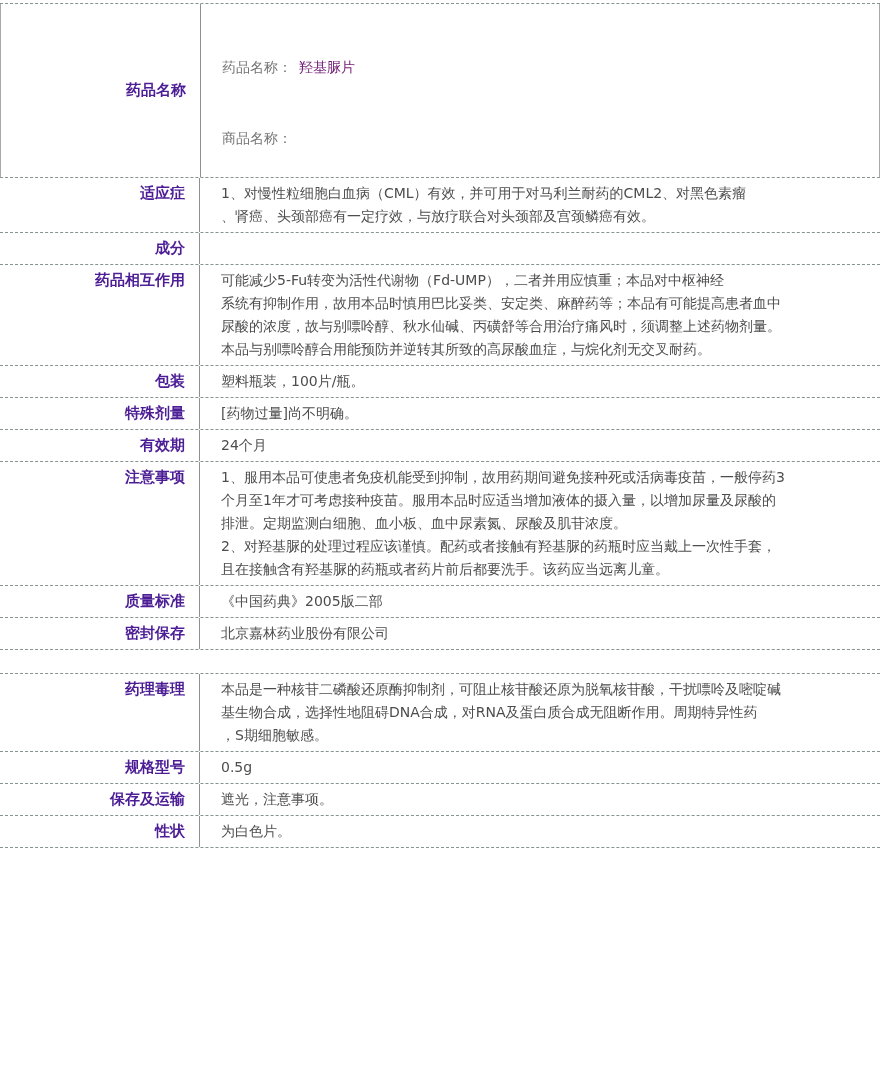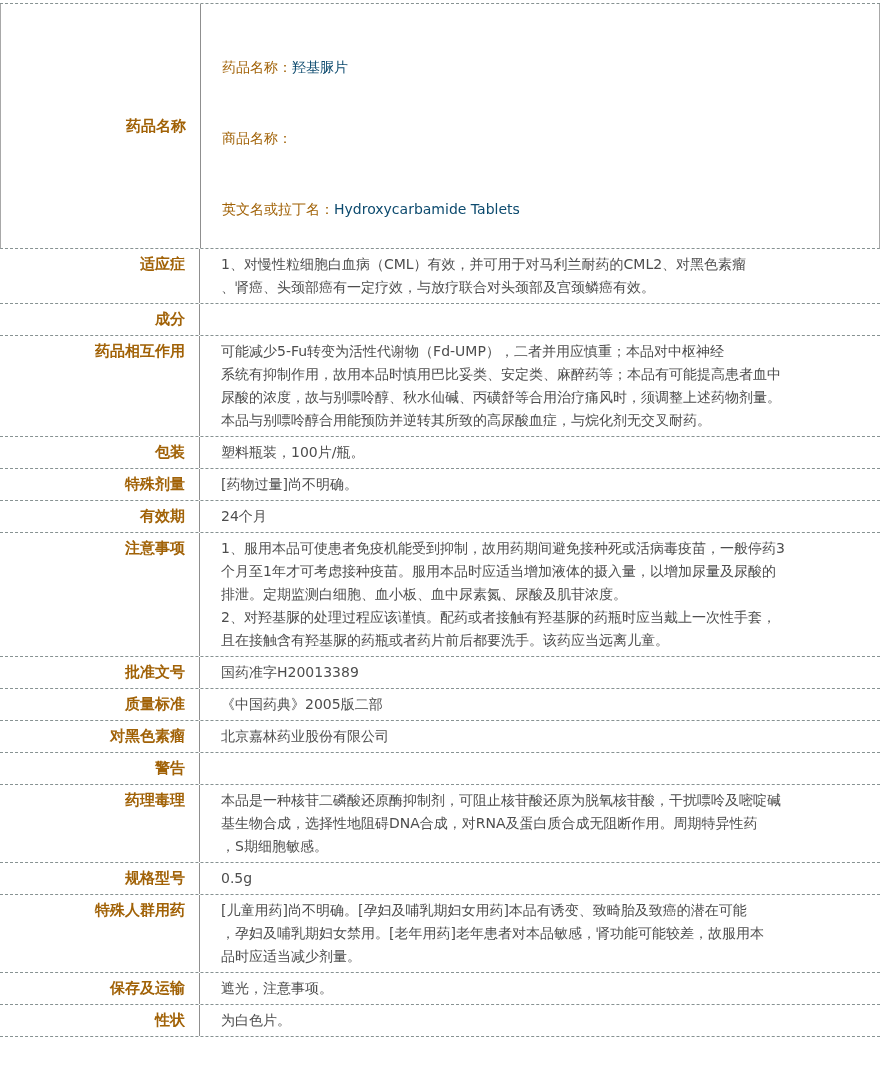--- a/index.html
+++ b/index.html
@@ -28,21 +28,21 @@
   }
   .cell-label {
     width: 200px;
     box-sizing: border-box;
     flex: 0 0 200px;
     text-align: right;
     padding: 4px 14px 4px 0;
     border-right: 1px solid #8f8f8f;
     font-size: 15px;
     font-weight: bold;
-    color: #a16207;
+    color: #4c1d95;
     line-height: 23px;
   }
   .cell-content {
     flex: 1 1 auto;
     box-sizing: border-box;
     padding: 4px 10px 4px 21px;
     font-size: 14px;
     color: #4d4d4d;
     line-height: 23px;
     white-space: pre-line;
@@ -52,40 +52,37 @@
   .row-first {
     border-left: 1px solid #a8a8a8;
     border-right: 1px solid #a8a8a8;
   }
   .row-first .cell-label {
     display: flex;
     align-items: center;
     justify-content: flex-end;
   }
   .name-field { line-height: 24px; }
-  .name-field .field-key { color: #a16207; }
-  .name-field .field-value { color: #0c4a6e; }
+  .name-field .field-key { color: #737373; }
+  .name-field .field-value { color: #701a75; margin-left: 7px; }
 </style>
 </head>
 <body>
 
 <div class="page">
   <div class="drug-table">
 
     <div class="row row-first">
       <div class="cell-label">药品名称</div>
       <div class="cell-content">
         <div class="name-field">
           <span class="field-key">药品名称：</span><span class="field-value">羟基脲片</span>
         </div>
         <div class="name-field">
           <span class="field-key">商品名称：</span><span class="field-value"></span>
-        </div>
-        <div class="name-field">
-          <span class="field-key">英文名或拉丁名：</span><span class="field-value">Hydroxycarbamide Tablets</span>
         </div>
       </div>
     </div>
 
     <div class="row">
       <div class="cell-label">适应症</div>
       <div class="cell-content">1、对慢性粒细胞白血病（CML）有效，并可用于对马利兰耐药的CML2、对黑色素瘤
 、肾癌、头颈部癌有一定疗效，与放疗联合对头颈部及宫颈鳞癌有效。</div>
     </div>
 
@@ -119,58 +116,47 @@
 
     <div class="row">
       <div class="cell-label">注意事项</div>
       <div class="cell-content">1、服用本品可使患者免疫机能受到抑制，故用药期间避免接种死或活病毒疫苗，一般停药3
 个月至1年才可考虑接种疫苗。服用本品时应适当增加液体的摄入量，以增加尿量及尿酸的
 排泄。定期监测白细胞、血小板、血中尿素氮、尿酸及肌苷浓度。
 2、对羟基脲的处理过程应该谨慎。配药或者接触有羟基脲的药瓶时应当戴上一次性手套，
 且在接触含有羟基脲的药瓶或者药片前后都要洗手。该药应当远离儿童。</div>
     </div>
 
-    <div class="row">
-      <div class="cell-label">批准文号</div>
-      <div class="cell-content">国药准字H20013389</div>
-    </div>
 
     <div class="row">
       <div class="cell-label">质量标准</div>
       <div class="cell-content">《中国药典》2005版二部</div>
     </div>
 
     <div class="row">
-      <div class="cell-label">对黑色素瘤</div>
+      <div class="cell-label">密封保存</div>
       <div class="cell-content">北京嘉林药业股份有限公司</div>
     </div>
 
     <div class="row">
-      <div class="cell-label">警告</div>
       <div class="cell-content"></div>
     </div>
 
     <div class="row">
       <div class="cell-label">药理毒理</div>
       <div class="cell-content">本品是一种核苷二磷酸还原酶抑制剂，可阻止核苷酸还原为脱氧核苷酸，干扰嘌呤及嘧啶碱
 基生物合成，选择性地阻碍DNA合成，对RNA及蛋白质合成无阻断作用。周期特异性药
 ，S期细胞敏感。</div>
     </div>
 
     <div class="row">
       <div class="cell-label">规格型号</div>
       <div class="cell-content">0.5g</div>
     </div>
 
-    <div class="row">
-      <div class="cell-label">特殊人群用药</div>
-      <div class="cell-content">[儿童用药]尚不明确。[孕妇及哺乳期妇女用药]本品有诱变、致畸胎及致癌的潜在可能
-，孕妇及哺乳期妇女禁用。[老年用药]老年患者对本品敏感，肾功能可能较差，故服用本
-品时应适当减少剂量。</div>
-    </div>
 
     <div class="row">
       <div class="cell-label">保存及运输</div>
       <div class="cell-content">遮光，注意事项。</div>
     </div>
 
     <div class="row">
       <div class="cell-label">性状</div>
       <div class="cell-content">为白色片。</div>
     </div>

